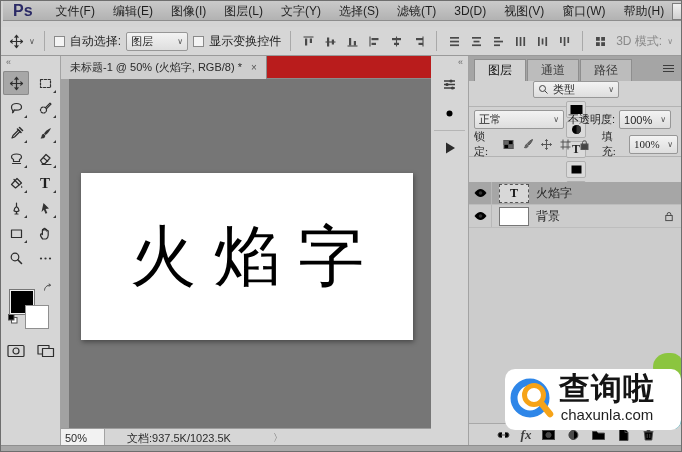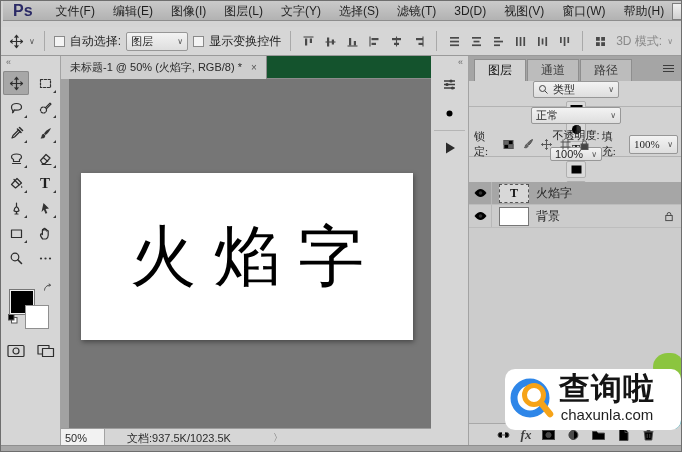--- a/index.html
+++ b/index.html
@@ -55,21 +55,21 @@
   .fg-swatch { position:absolute; left:2px; top:6px; width:24px; height:24px; background:#000;
     border:1px solid #f0f0f0; box-shadow:0 0 0 1px #777; }
   .bg-swatch { position:absolute; left:17px; top:21px; width:24px; height:24px; background:#fff;
     border:1px solid #8f8f8f; }
   .swap-ic { position:absolute; right:1px; top:-1px; }
   .mini-ic { position:absolute; left:0px; top:30px; }
   .mask-row { display:flex; justify-content:center; gap:12px; margin-top:14px; }
 
   
   .tabbar { position:absolute; left:60px; top:55px; width:370px; height:23px;
-    background:#14532d; border-bottom:1px solid #8c8c8c; display:flex; }
+    background:#b91c1c; border-bottom:1px solid #8c8c8c; display:flex; }
   .doc-tab { height:23px; background:#cecece; display:flex; align-items:center; gap:9px;
     padding:0 9px; font-size:11px; color:#2a2a2a; border-right:1px solid #8c8c8c; }
   .tab-close { color:#555; font-size:10px; }
   .canvas { position:absolute; left:60px; top:78px; width:370px; height:349px; background:#767676; }
   .gutter { position:absolute; left:0; top:0; width:8px; height:100%; background:#a2a2a2; }
   .doc { position:absolute; left:20px; top:94px; width:332px; height:167px; background:#fff;
     box-shadow:1px 2px 5px rgba(0,0,0,.4); display:flex; align-items:center; justify-content:center; }
   .doc-text { font-family:"Liberation Serif","DejaVu Serif",serif; font-size:66px; color:#000;
     letter-spacing:18px; padding-left:18px; line-height:1; white-space:nowrap; }
   .statusbar { position:absolute; left:60px; top:427px; width:370px; height:19px; background:#d6d6d6;
@@ -95,21 +95,21 @@
     background:#bcbcbc; color:#3d3d3d; border:1px solid #8e8e8e; border-bottom:none; margin-right:1px; }
   .ptab.active { background:#d2d2d2; color:#111; }
   .panel-menu { position:absolute; right:8px; top:8px; }
   .filter-row { height:26px; display:flex; align-items:center; gap:3px; padding:0 5px;
     border-bottom:1px solid #b3b3b3;flex-direction:column; }
   .kind-sel { width:86px; }
   .fi { width:20px; height:18px; display:flex; align-items:center; justify-content:center;
     background:#dadada; border:1px solid #b0b0b0; border-radius:2px; }
   .fi .tglyph { font-family:"Liberation Serif",serif; font-weight:bold; font-size:12px; }
   .pin { margin-left:auto; border:none; background:none; }
-  .blend-row { height:25px; display:flex; align-items:center; gap:4px; padding:0 5px; font-size:11px;flex-direction:column; }
+  .blend-row { height:25px; display:flex; align-items:center; gap:4px; padding:0 5px; font-size:11px; }
   .blend-sel { width:90px; }
   .pct-sel { width:52px; }
   .lock-row { height:25px; display:flex; align-items:center; gap:4px; padding:0 5px; font-size:11px;
     border-bottom:1px solid #b3b3b3;font-family:Liberation Serif, serif; }
   .li { width:16px; height:16px; display:flex; align-items:center; justify-content:center; }
   .li svg path, .li svg rect { stroke:#555; }
   .layers-list { position:absolute; left:0; right:0; top:126px; bottom:22px; background:#cccccc; }
   .layer-row { height:23px; display:flex; align-items:center; border-bottom:1px solid #bdbdbd; padding-right:8px; }
   .layer-row.selected { background:#a6a6a6; }
   .eye-cell { width:23px; align-self:stretch; display:flex; align-items:center; justify-content:center;

